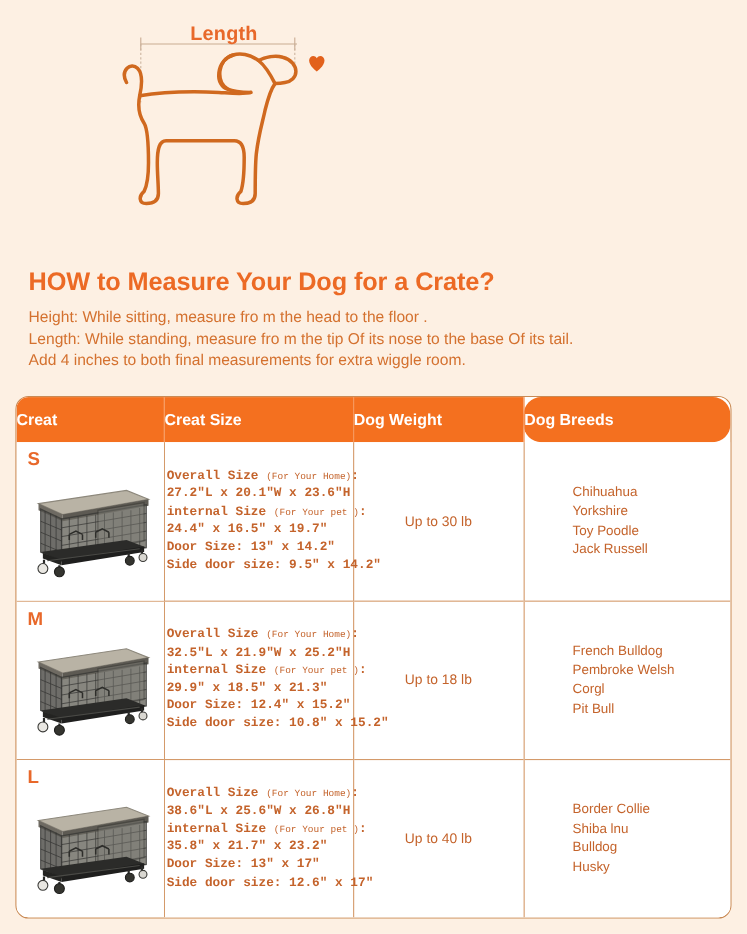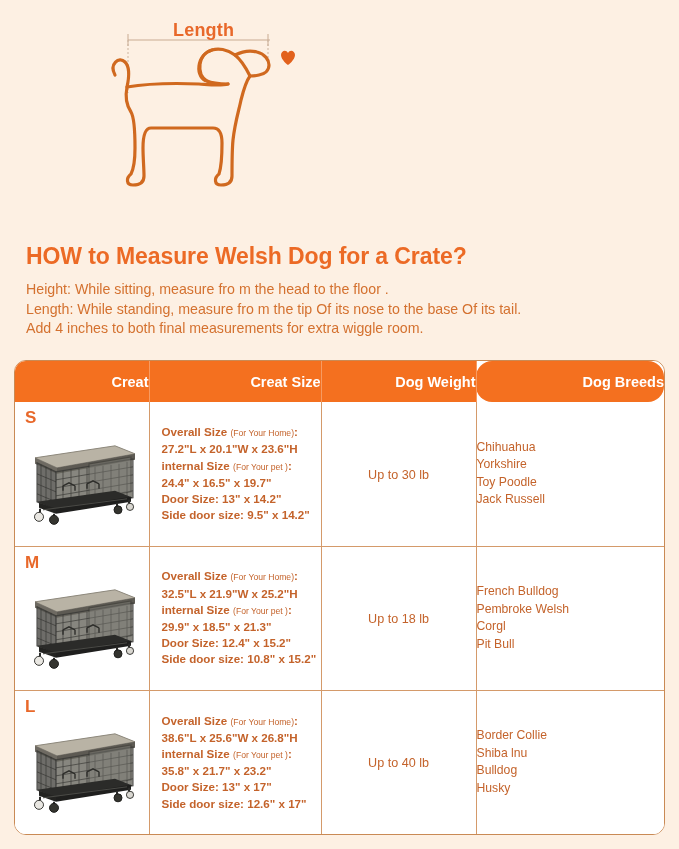--- a/index.html
+++ b/index.html
@@ -87,21 +87,21 @@
   table.spec col.c-wt    { width: 155px; }
   table.spec col.c-breed { width: 188px; }
 
   thead th {
     background: #f4701f;
     color: #ffffff;
     font-size: 14.5px;
     font-weight: bold;
     height: 41px;
     padding: 0;
-    text-align: right;
+    text-align: left;
     border-right: 1px solid #f79b61;
     box-sizing: border-box;
   }
   thead th:last-child { border-right: none; border-radius: 16px; }
 
   tbody td {
     border-top: 1px solid #d49a6a;
     border-right: 1px solid #d49a6a;
     vertical-align: middle;
     padding: 0;
@@ -124,21 +124,21 @@
   .crate-img {
     position: absolute;
     left: 50%;
     top: 50%;
     transform: translate(-50%, -46%);
     width: 118px;
     height: 96px;
   }
 
   
-  .size-cell { padding: 6px 4px 6px 12px; }
+  .size-cell { padding: 6px 4px 6px 2px; font-family: Liberation Mono, monospace; }
   .size-line {
     font-size: 11.6px;
     line-height: 16.2px;
     color: #c4632b;
     font-weight: bold;
     white-space: nowrap;
   }
   .size-line .paren {
     font-size: 8.6px;
     font-weight: normal;
@@ -147,21 +147,21 @@
 
   
   .wt-cell { text-align: center; margin-left: 29px; }
   .wt-text {
     font-size: 12.6px;
     color: #c4632b;
     font-weight: normal;
   }
 
   
-  .breed-cell { }
+  .breed-cell { padding-left: 44px; }
   .breed-line {
     font-size: 12.2px;
     line-height: 17.5px;
     color: #c4632b;
     white-space: nowrap;
   }
 </style>
 </head>
 <body>
 
@@ -198,21 +198,21 @@
         <path d="M117 50 C110 52 105 58 104 66 C103 74 107 80 112 81" fill="none" stroke="#d0691f" stroke-width="3.2" stroke-linecap="round"></path>
 
         <path d="M186 55 C186 51 191 49 193 53 C195 49 200 51 200 55
                  C200 60 193 65 193 65 C193 65 186 60 186 55 Z" fill="#e2611c"></path>
       </svg>
     </div>
 
   </div>
 
   <div class="headings">
-    <h1 class="title">HOW to Measure Welsh Dog for a Crate?</h1>
+    <h1 class="title">HOW to Measure Your Dog for a Crate?</h1>
     <div class="subline">Height: While sitting, measure fro m the head to the floor .</div>
     <div class="subline">Length: While standing, measure fro m the tip Of its nose to the base Of its tail.</div>
     <div class="subline">Add 4 inches to both final measurements for extra wiggle room.</div>
   </div>
 
   <div class="table-wrap">
     <table class="spec">
       <colgroup>
         <col class="c-crate">
           <col class="c-size">

